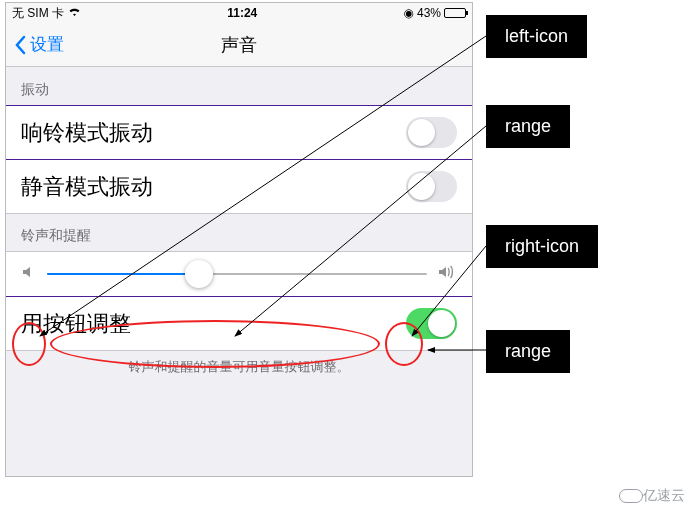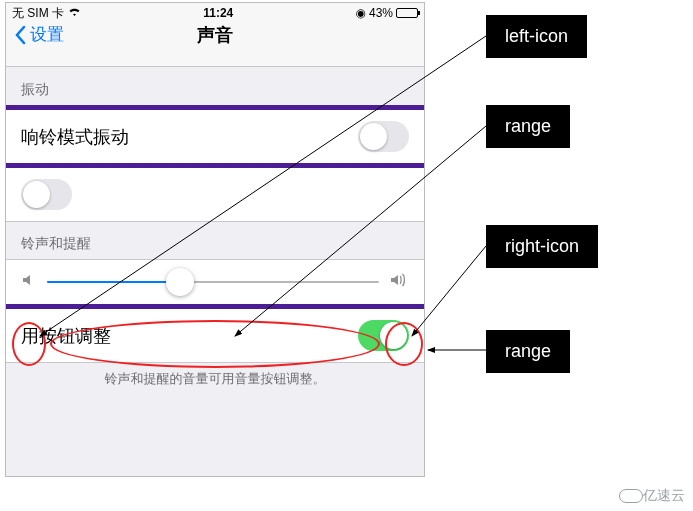--- a/index.html
+++ b/index.html
@@ -7,21 +7,21 @@
       font-family: -apple-system, "Helvetica Neue", Arial, sans-serif;
       background: #fff;
       width: 693px;
       height: 511px;
       position: relative;
     }
     .phone-frame {
       position: absolute;
       left: 5px;
       top: 2px;
-      width: 420px;
+      width: 468px;
       height: 475px;
       border: 1px solid #bbb;
       background: #efeff4;
       overflow: hidden;
     }
     .status-bar {
       height: 20px;
       display: flex;
       align-items: center;
       padding: 0 6px;
@@ -39,45 +39,45 @@
     .battery::after {
       content: ""; position: absolute; right: -3px; top: 2px;
       width: 2px; height: 4px; background: #000;
     }
     .battery-fill { height: 100%; background: #4cd964; width: 43%; }
     .nav-bar {
       height: 44px;
       background: #f7f7f8;
       border-bottom: 1px solid #c8c7cc;
       display: flex;
-      align-items: flex-start;
+      align-items: center;
       position: relative;
     }
     .back-btn {
       display: flex; align-items: center;
       color: #007aff; font-size: 17px; padding-left: 8px;
       position: absolute; left: 0;
     }
     .nav-title {
-      flex: 1; text-align: center; font-size: 18px; font-weight: 700;
+      flex: 1; text-align: center; font-size: 18px; font-weight: 400;
     }
     .section-header {
       padding: 14px 15px 6px;
       font-size: 14px;
       color: #6d6d72;
     }
     .row {
       background: #fff;
-      border-top: 5px solid #4c1d95;
+      border-top: 1px solid #4c1d95;
       border-bottom: 1px solid #c8c7cc;
       padding: 11px 15px;
       display: flex;
       align-items: center;
       justify-content: space-between;
-      font-size: 18px;
+      font-size: 22px;
       margin-bottom: -1px;
     }
     .toggle {
       width: 51px; height: 31px; border-radius: 16px;
       position: relative; background: #e5e5ea;
     }
     .toggle.on { background: #4cd964; }
     .toggle-knob {
       width: 27px; height: 27px; border-radius: 50%;
       background: #fff; position: absolute; top: 2px; left: 2px;
@@ -172,20 +172,21 @@
   <div class="section-header">振动</div>
 
   <div class="row">
     <span>响铃模式振动</span>
     <div class="toggle">
         <div class="toggle-knob"></div>
       </div>
   </div>
 
   <div class="row">
+    <span>静音模式振动</span>
     <div class="toggle">
         <div class="toggle-knob"></div>
       </div>
   </div>
 
   <div class="section-header">铃声和提醒</div>
 
   <div class="slider-row">
     <span class="speaker-icon">
       <svg width="16" height="16" viewBox="0 0 16 16">

